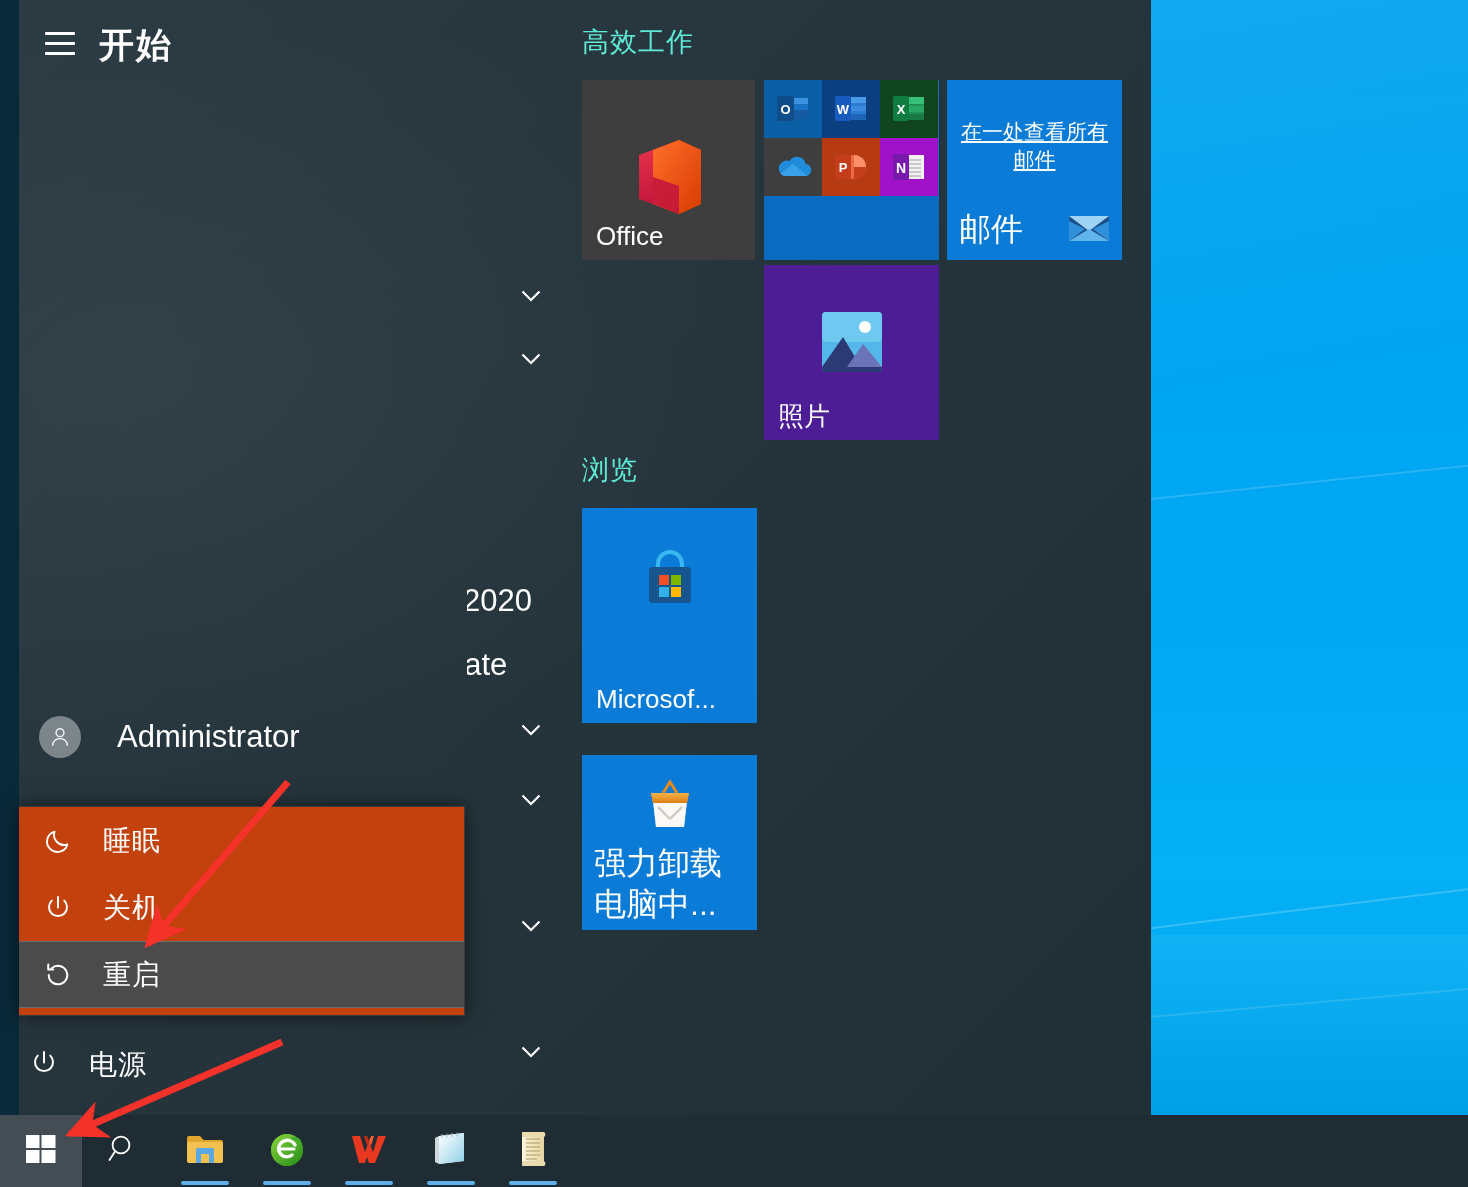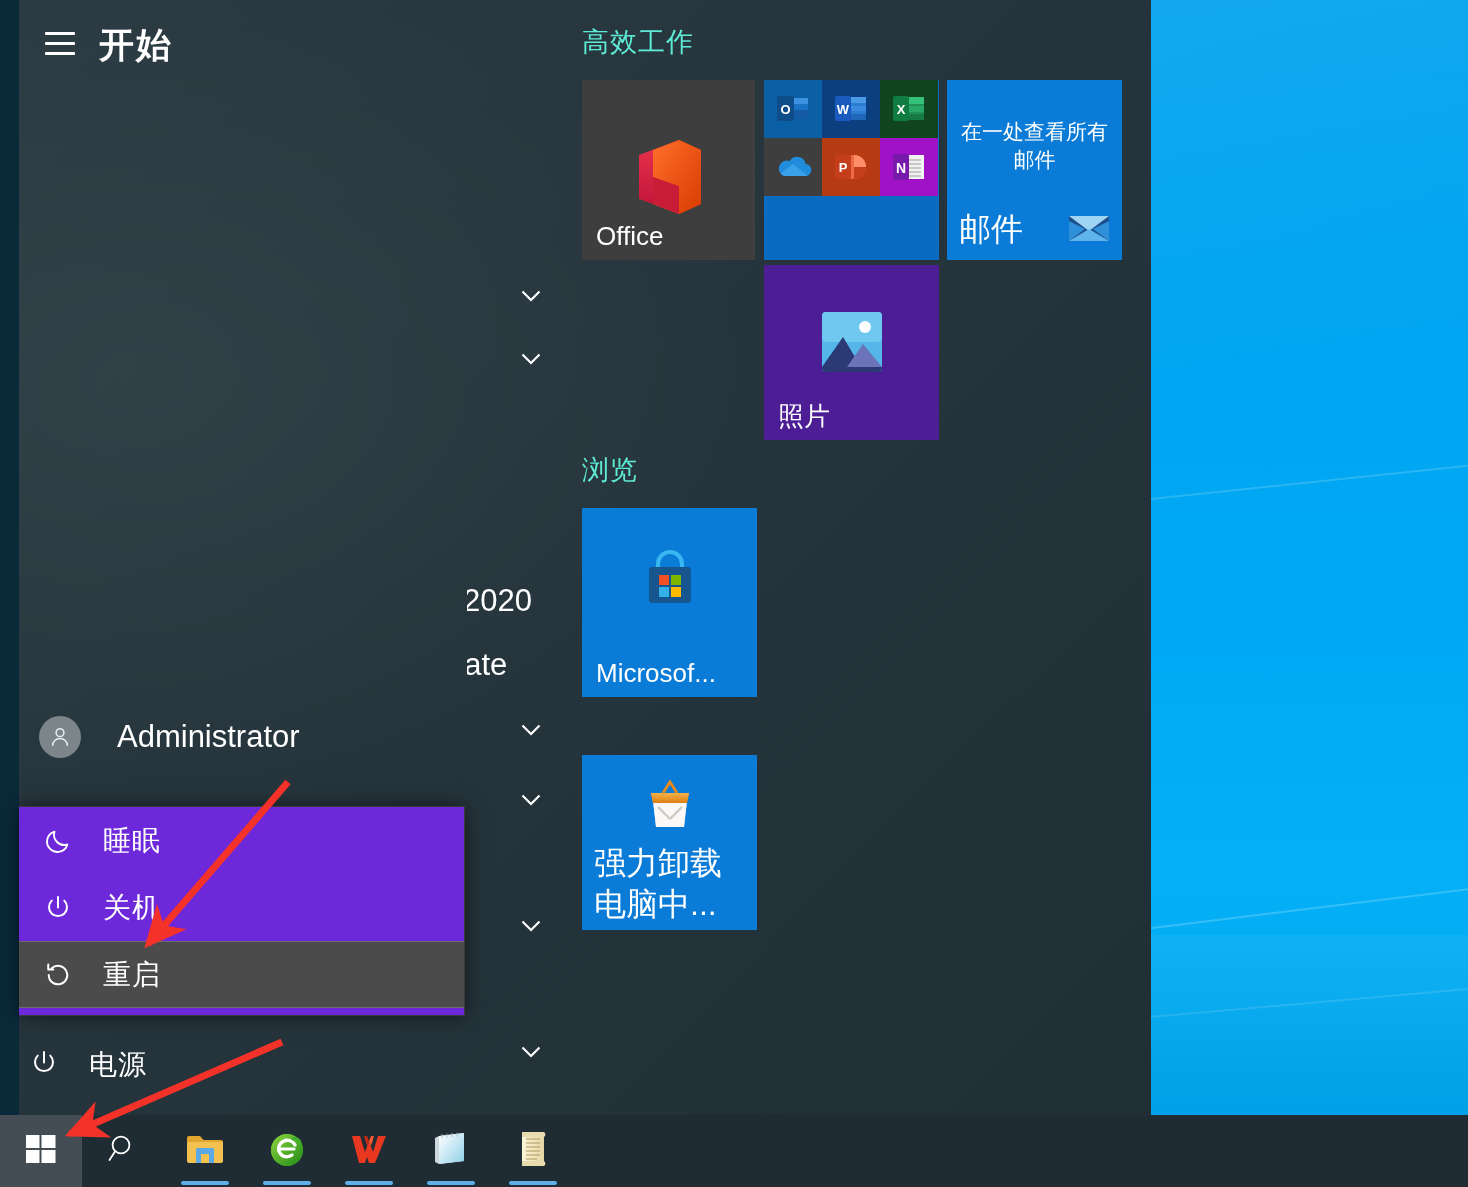--- a/index.html
+++ b/index.html
@@ -103,21 +103,21 @@
   }
   .avatar svg { display:block; }
   .user-name {
     font-size:31px; color:#ffffff; font-weight:300;
   }
 
   
   .power-flyout {
     position:absolute; left:0; top:806px;
     width:446px; height:210px;
-    background:#6d28d9;
+    background:#c2410c;
     border:1px solid #3b3b3b;
     border-left:none;
     box-shadow:0 0 18px rgba(0,0,0,0.55);
     z-index:6;
   }
   .power-item {
     position:relative;
     display:flex; align-items:center;
     height:67px;
     padding-left:22px;
@@ -207,38 +207,38 @@
   }
 
   
   .tile-mail {
     left:368px; top:80px; width:175px; height:180px;
     background:#0a7bd6;
   }
   .mail-headline {
     position:absolute; left:0; right:0; top:38px;
     text-align:center; color:#ffffff; font-size:21px;
-    line-height:1.35; padding:0 10px;
+    line-height:1.35; padding:0 10px;text-decoration:underline;
   }
   .mail-name {
     position:absolute; left:12px; bottom:8px;
     color:#ffffff; font-size:32px; font-weight:300;
   }
   .mail-glyph { position:absolute; right:12px; bottom:14px; }
 
   
   .tile-photos {
     left:185px; top:265px; width:175px; height:175px;
     background:#4c1d95;
   }
   .photos-icon { position:absolute; left:50%; top:46px; transform:translateX(-50%); }
 
   
   .tile-store {
-    left:3px; top:508px; width:175px; height:189px;
+    left:3px; top:508px; width:175px; height:215px;
     background:#0a7bd6;
   }
   .store-icon { position:absolute; left:50%; top:42px; transform:translateX(-50%); }
 
   
   .tile-uninstall {
     left:3px; top:755px; width:175px; height:175px;
     background:#0a7bd6;
   }
   .uninstall-icon { position:absolute; left:50%; top:24px; transform:translateX(-50%); }

